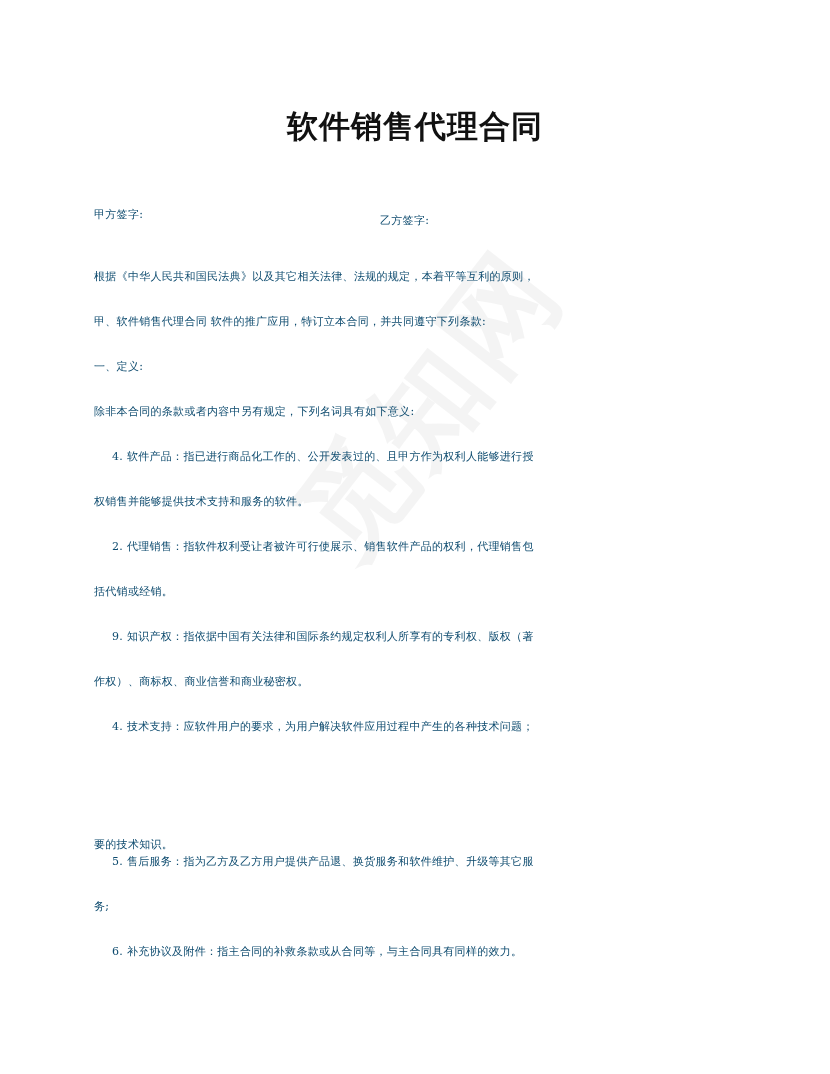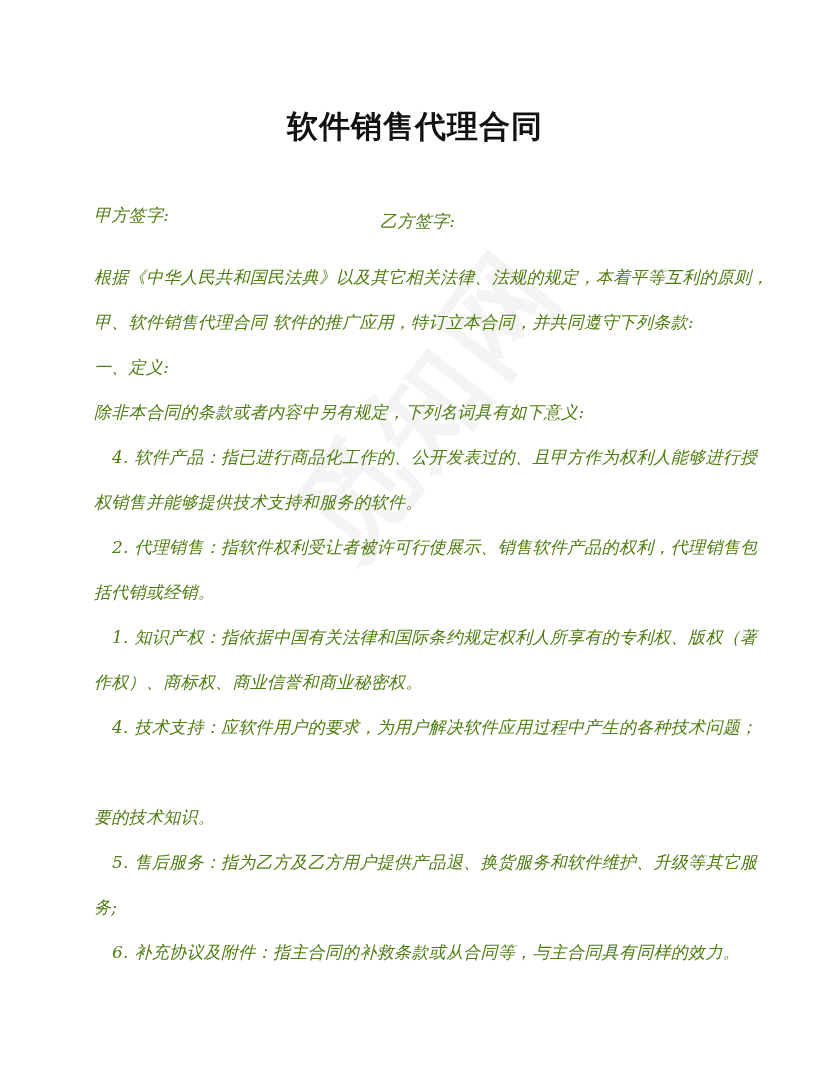--- a/index.html
+++ b/index.html
@@ -28,26 +28,25 @@
       width: 830px;
       text-align: center;
       font-size: 31px;
       font-weight: bold;
       letter-spacing: 1px;
       color: #111;
     }
     .line {
       position: absolute;
       left: 94px;
-      font-size: 17px;
+      font-size: 11px;
       line-height: 22px;
       white-space: nowrap;
-      color: #4d7c0f;
+      color: #0c4a6e;
       letter-spacing: 0.3px;
-      font-style: italic;
     }
     .indent { left: 112px; }
     .sig-a { top: 204px; left: 94px; }
     .sig-b { top: 204px; left: 380px; margin-top: 6px; }
     .watermark {
       position: absolute;
       left: 250px;
       top: 330px;
       width: 360px;
       text-align: center;
@@ -79,24 +78,24 @@
 
   <div class="line" style="top:356px">一、定义:</div>
   <div class="line" style="top:401px">除非本合同的条款或者内容中另有规定，下列名词具有如下意义:</div>
 
   <div class="line indent" style="top:446px">4.  软件产品：指已进行商品化工作的、公开发表过的、且甲方作为权利人能够进行授</div>
   <div class="line" style="top:491px">权销售并能够提供技术支持和服务的软件。</div>
 
   <div class="line indent" style="top:536px">2.  代理销售：指软件权利受让者被许可行使展示、销售软件产品的权利，代理销售包</div>
   <div class="line" style="top:581px">括代销或经销。</div>
 
-  <div class="line indent" style="top:626px">1.  知识产权：指依据中国有关法律和国际条约规定权利人所享有的专利权、版权（著</div>
+  <div class="line indent" style="top:626px">9.  知识产权：指依据中国有关法律和国际条约规定权利人所享有的专利权、版权（著</div>
   <div class="line" style="top:671px">作权）、商标权、商业信誉和商业秘密权。</div>
 
   <div class="line indent" style="top:716px">4.  技术支持：应软件用户的要求，为用户解决软件应用过程中产生的各种技术问题；</div>
-  <div class="line" style="top:806px">要的技术知识。</div>
+  <div class="line" style="top:834px">要的技术知识。</div>
 
   <div class="line indent" style="top:851px">5.  售后服务：指为乙方及乙方用户提供产品退、换货服务和软件维护、升级等其它服</div>
   <div class="line" style="top:896px">务;</div>
 
   <div class="line indent" style="top:941px">6.  补充协议及附件：指主合同的补救条款或从合同等，与主合同具有同样的效力。</div>
 
 </div>
 
 </body></html>

